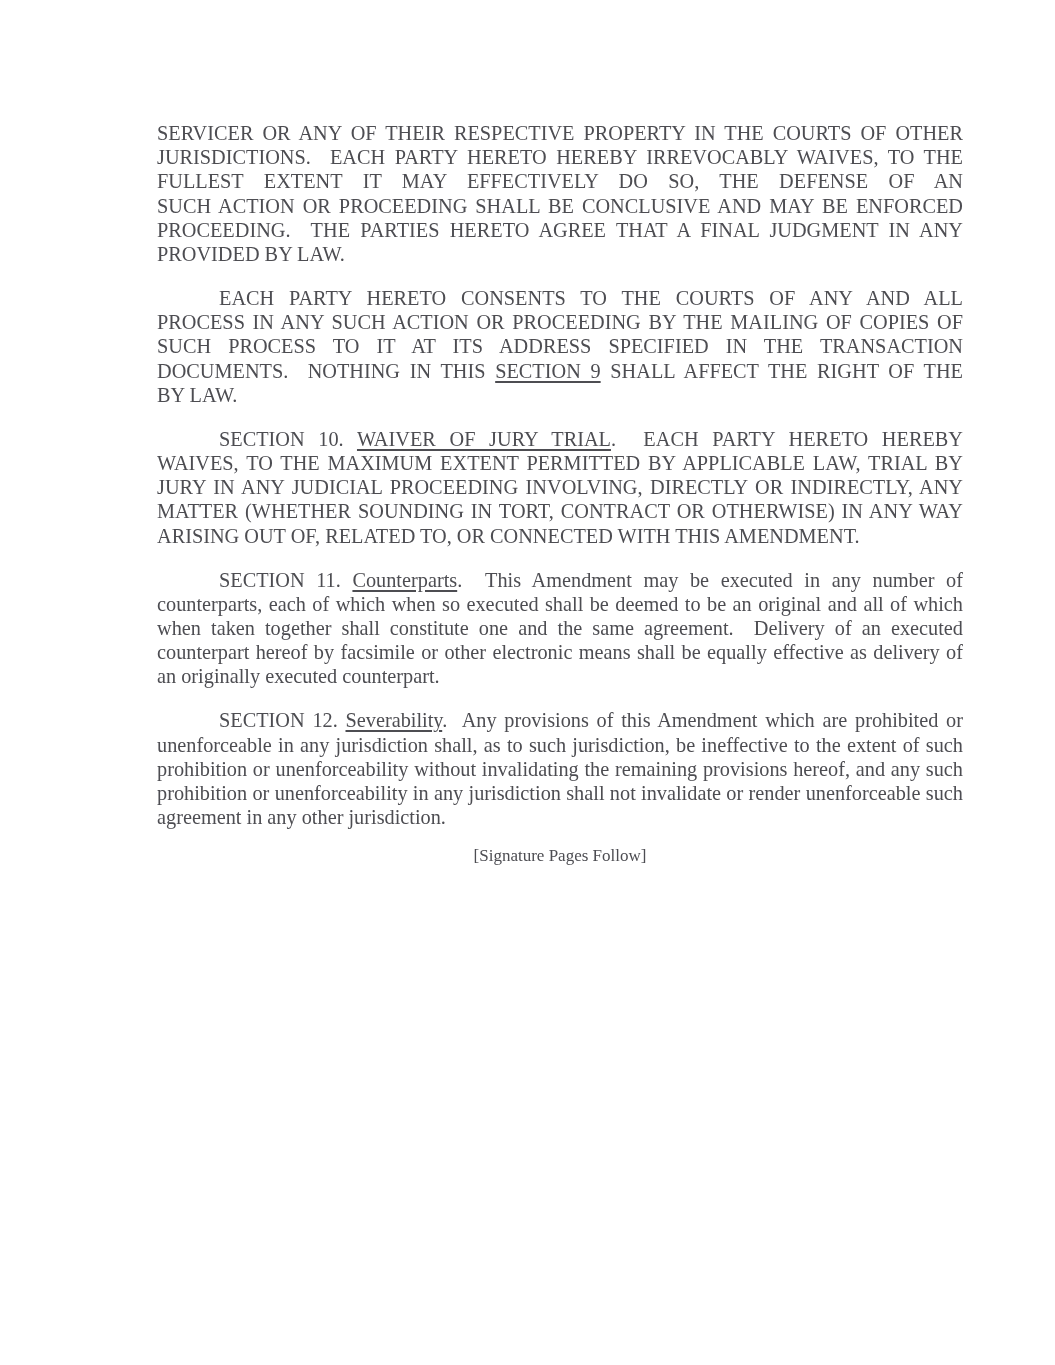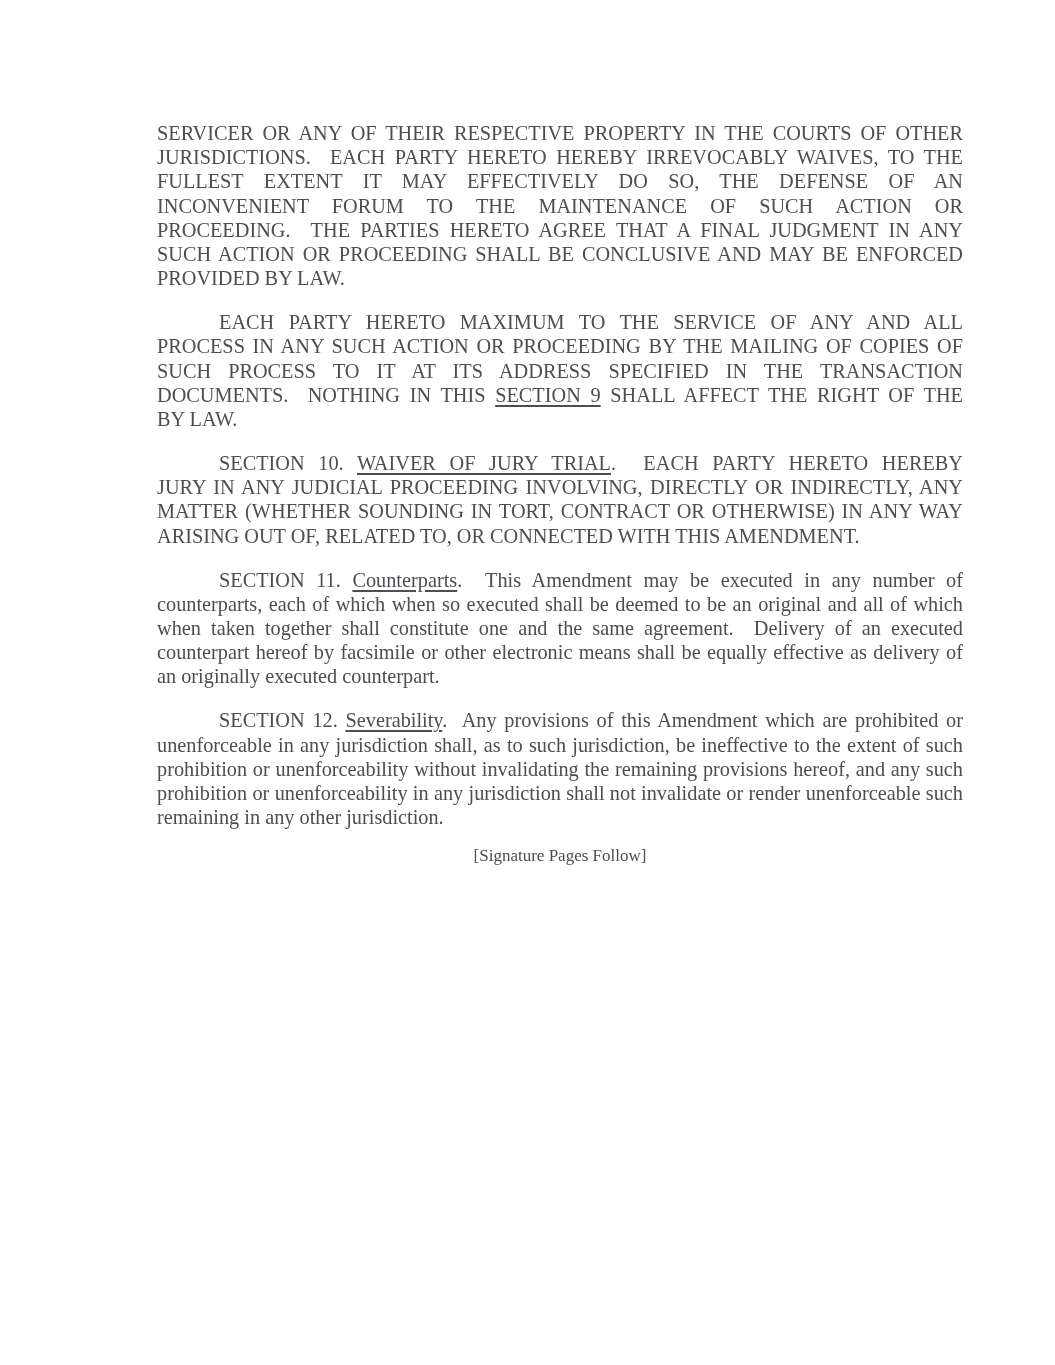--- a/index.html
+++ b/index.html
@@ -66,51 +66,51 @@
 </head>
 <body>
 
 <div class="page">
   <div class="content">
     <div id="paragraphs">
         <div class="para">
           <div class="line"><span>SERVICER OR ANY OF THEIR RESPECTIVE PROPERTY IN THE COURTS OF OTHER</span></div>
           <div class="line"><span>JURISDICTIONS.&nbsp; EACH PARTY HERETO HEREBY IRREVOCABLY WAIVES, TO THE</span></div>
           <div class="line"><span>FULLEST EXTENT IT MAY EFFECTIVELY DO SO, THE DEFENSE OF AN</span></div>
-          <div class="line"><span>INCONVENIENT FORUM TO THE MAINTENANCE OF SUCH ACTION OR</span></div>
+          <div class="line"><span>SUCH ACTION OR PROCEEDING SHALL BE CONCLUSIVE AND MAY BE ENFORCED</span></div>
           <div class="line"><span>PROCEEDING.&nbsp; THE PARTIES HERETO AGREE THAT A FINAL JUDGMENT IN ANY</span></div>
-          <div class="line"><span>SUCH ACTION OR PROCEEDING SHALL BE CONCLUSIVE AND MAY BE ENFORCED</span></div>
           <div class="line last"><span>PROVIDED BY LAW.</span></div>
         </div>
         <div class="para">
-          <div class="line indent"><span>EACH PARTY HERETO MAXIMUM TO THE SERVICE OF ANY AND ALL</span></div>
+          <div class="line indent"><span>EACH PARTY HERETO CONSENTS TO THE COURTS OF ANY AND ALL</span></div>
           <div class="line"><span>PROCESS IN ANY SUCH ACTION OR PROCEEDING BY THE MAILING OF COPIES OF</span></div>
           <div class="line"><span>SUCH PROCESS TO IT AT ITS ADDRESS SPECIFIED IN THE TRANSACTION</span></div>
           <div class="line"><span>DOCUMENTS.&nbsp; NOTHING IN THIS </span><span class="u">SECTION 9</span><span> SHALL AFFECT THE RIGHT OF THE</span></div>
           <div class="line last"><span>BY LAW.</span></div>
         </div>
         <div class="para">
           <div class="line indent"><span>SECTION 10. </span><span class="u">WAIVER OF JURY TRIAL</span><span>.&nbsp; EACH PARTY HERETO HEREBY</span></div>
+          <div class="line"><span>WAIVES, TO THE MAXIMUM EXTENT PERMITTED BY APPLICABLE LAW, TRIAL BY</span></div>
           <div class="line"><span>JURY IN ANY JUDICIAL PROCEEDING INVOLVING, DIRECTLY OR INDIRECTLY, ANY</span></div>
           <div class="line"><span>MATTER (WHETHER SOUNDING IN TORT, CONTRACT OR OTHERWISE) IN ANY WAY</span></div>
           <div class="line last"><span>ARISING OUT OF, RELATED TO, OR CONNECTED WITH THIS AMENDMENT.</span></div>
         </div>
         <div class="para">
           <div class="line indent"><span>SECTION 11. </span><span class="u">Counterparts</span><span>.&nbsp; This Amendment may be executed in any number of</span></div>
           <div class="line"><span>counterparts, each of which when so executed shall be deemed to be an original and all of which</span></div>
           <div class="line"><span>when taken together shall constitute one and the same agreement.&nbsp; Delivery of an executed</span></div>
           <div class="line"><span>counterpart hereof by facsimile or other electronic means shall be equally effective as delivery of</span></div>
           <div class="line last"><span>an originally executed counterpart.</span></div>
         </div>
         <div class="para">
           <div class="line indent"><span>SECTION 12. </span><span class="u">Severability</span><span>.&nbsp; Any provisions of this Amendment which are prohibited or</span></div>
           <div class="line"><span>unenforceable in any jurisdiction shall, as to such jurisdiction, be ineffective to the extent of such</span></div>
           <div class="line"><span>prohibition or unenforceability without invalidating the remaining provisions hereof, and any such</span></div>
           <div class="line"><span>prohibition or unenforceability in any jurisdiction shall not invalidate or render unenforceable such</span></div>
-          <div class="line last"><span>remaining in any other jurisdiction.</span></div>
+          <div class="line last"><span>agreement in any other jurisdiction.</span></div>
         </div>
       </div>
     <div class="signature-note">[Signature Pages Follow]</div>
   </div>
 
   <div class="page-number">3</div>
 
   <div class="footer-right">
     <div>Third Amendment</div>
     <div>to Purchase and Sale Agreement</div>

